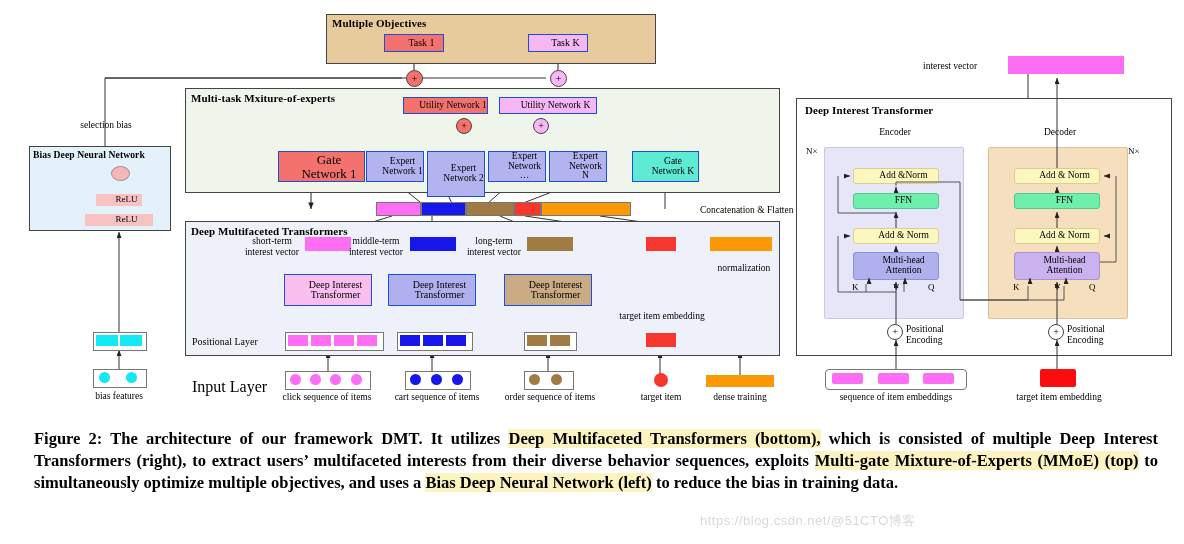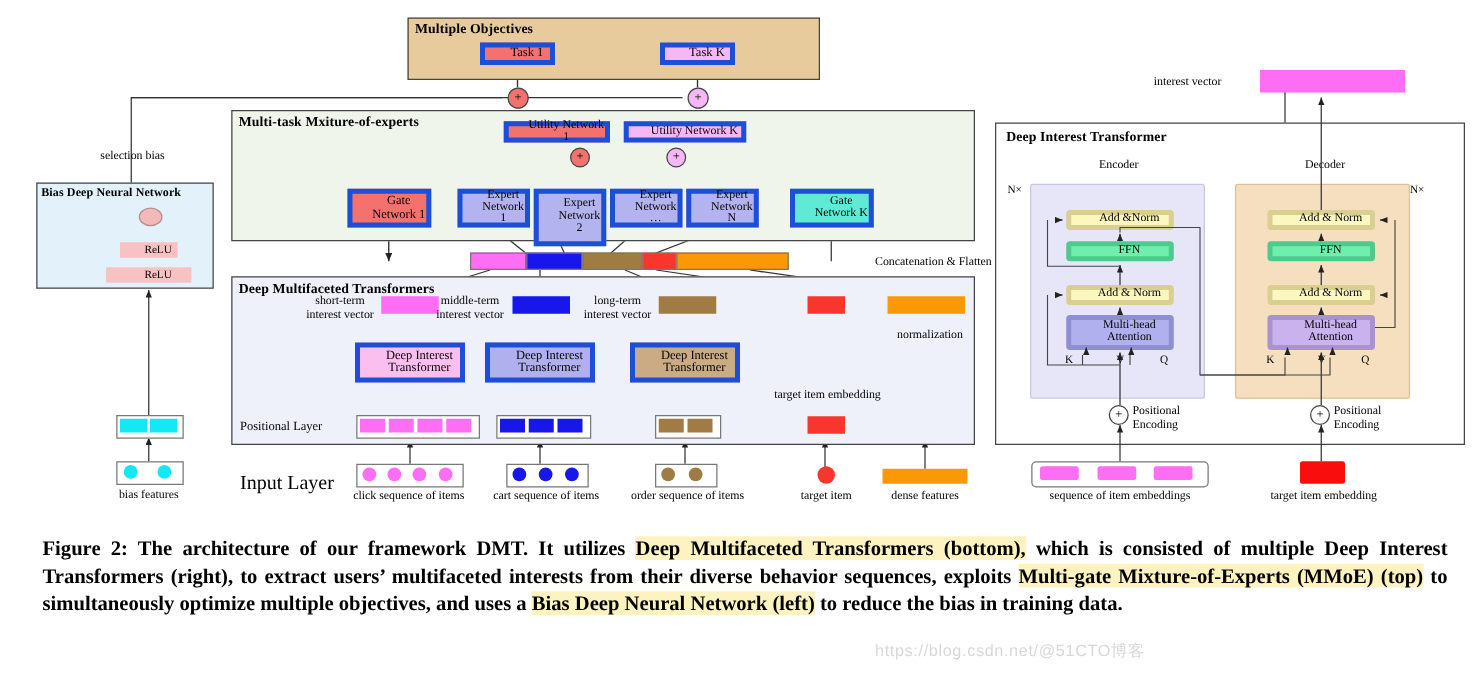--- a/index.html
+++ b/index.html
@@ -1,20 +1,20 @@
 <!DOCTYPE html>
 <html><head>
 <meta charset="utf-8">
 <style>
   html,body{margin:0;padding:0;background:#fff;}
   body{width:1184px;height:544px;position:relative;
        font-family:"Liberation Serif", serif;color:#000;overflow:hidden;}
   .fig{position:absolute;left:0;top:0;width:1184px;height:420px;}
   .abs{position:absolute;box-sizing:border-box;}
-  .box{border:4px solid #1d4ed8;display:flex;align-items:center;justify-content:center;
+  .box{border:1px solid #1d4ed8;display:flex;align-items:center;justify-content:center;
        text-align:center;line-height:1.05;padding-left:15px;}
   .panel{border:1.5px solid #444;}
   .ttl{position:absolute;font-weight:bold;font-size:11px;letter-spacing:.1px;}
   .lbl{position:absolute;font-size:9.5px;text-align:center;line-height:1.15;}
   .lblL{position:absolute;font-size:9.5px;text-align:left;line-height:1.15;}
   .chip{position:absolute;border:1px solid #777;}
   .dot{position:absolute;border-radius:50%;}
   .circ{position:absolute;border-radius:50%;border:1px solid #444;
         display:flex;align-items:center;justify-content:center;
         font-size:10px;line-height:1;}
@@ -142,21 +142,21 @@
     <span>Utility Network  K</span>
   </div>
 
   <div class="circ" style="left:456px;top:118px;width:14px;height:14px;background:#f4726e;">
     <span>+</span>
   </div>
   <div class="circ" style="left:533px;top:118px;width:14px;height:14px;background:#f7b6f5;">
     <span>+</span>
   </div>
 
-  <div class="abs box" style="left:278px;top:151px;width:67px;height:31px;background:#f4726e;font-size:10px;">
+  <div class="abs box" style="left:278px;top:151px;width:87px;height:31px;background:#f4726e;font-size:13px;">
     <span>
       <span>Gate Network 1</span></span>
   </div>
   <div class="abs box" style="left:632px;top:151px;width:67px;height:31px;background:#5eead4;font-size:9.5px;">
     <span>Gate Network K</span>
   </div>
 
   <div class="abs box" style="left:366px;top:151px;width:58px;height:31px;background:#b3b3ef;font-size:9.5px;">
     <span>Expert Network 1</span>
   </div>
@@ -265,21 +265,21 @@
 
   <div class="chip" style="left:524px;top:371px;width:48px;height:17px;background:#fff;"></div>
   <div class="dot" style="left:529px;top:374px;width:11px;height:11px;background:#a07b43;"></div>
   <div class="dot" style="left:551px;top:374px;width:11px;height:11px;background:#a07b43;"></div>
   <div class="lbl" style="left:488px;top:392px;width:124px;">order sequence of items</div>
 
   <div class="dot" style="left:654px;top:373px;width:14px;height:14px;background:#f9362e;"></div>
   <div class="lbl" style="left:620px;top:392px;width:82px;">target item</div>
 
   <div class="abs" style="left:706px;top:375px;width:68px;height:12px;background:#fb9805;"></div>
-  <div class="lbl" style="left:700px;top:392px;width:80px;">dense features</div>
+  <div class="lbl" style="left:700px;top:392px;width:80px;">dense training</div>
 
   <div class="lblL" style="left:923px;top:61px;width:80px;">interest vector</div>
   <div class="abs" style="left:1008px;top:56px;width:116px;height:18px;background:#fd6ef4;"></div>
 
   <div class="abs panel" style="left:796px;top:98px;width:376px;height:258px;background:#fff;"></div>
   <div class="ttl" style="left:805px;top:104px;">Deep Interest Transformer</div>
 
   <div class="lbl" style="left:860px;top:127px;width:70px;">Encoder</div>
   <div class="lbl" style="left:1025px;top:127px;width:70px;">Decoder</div>
   <div class="nb" style="left:806px;top:146px;">N×</div>

